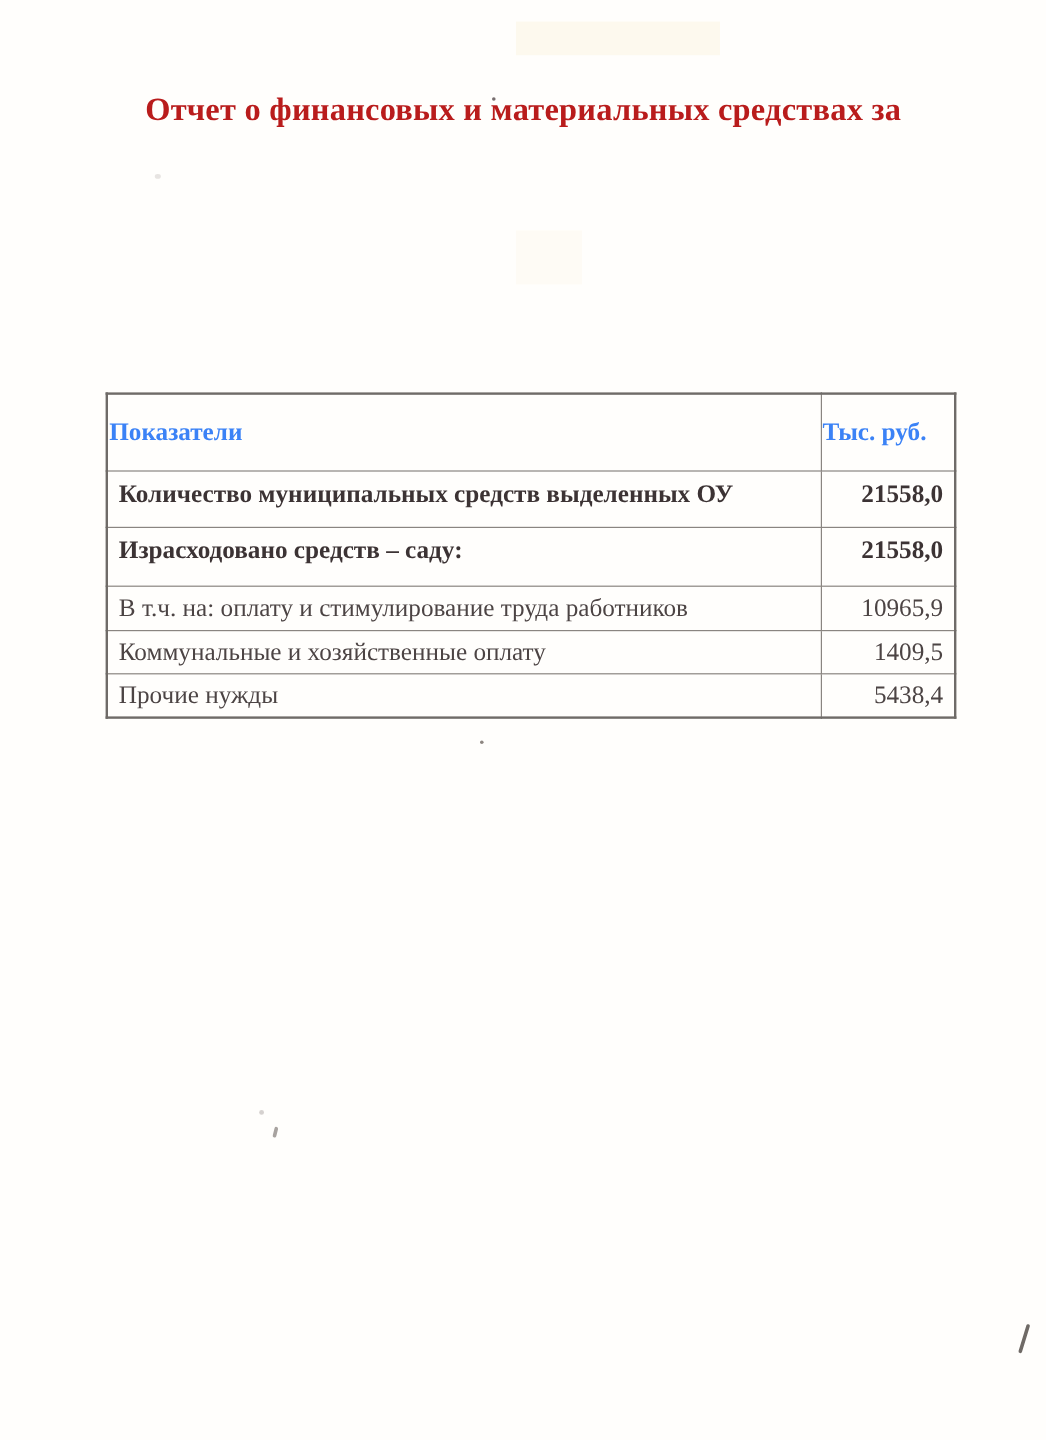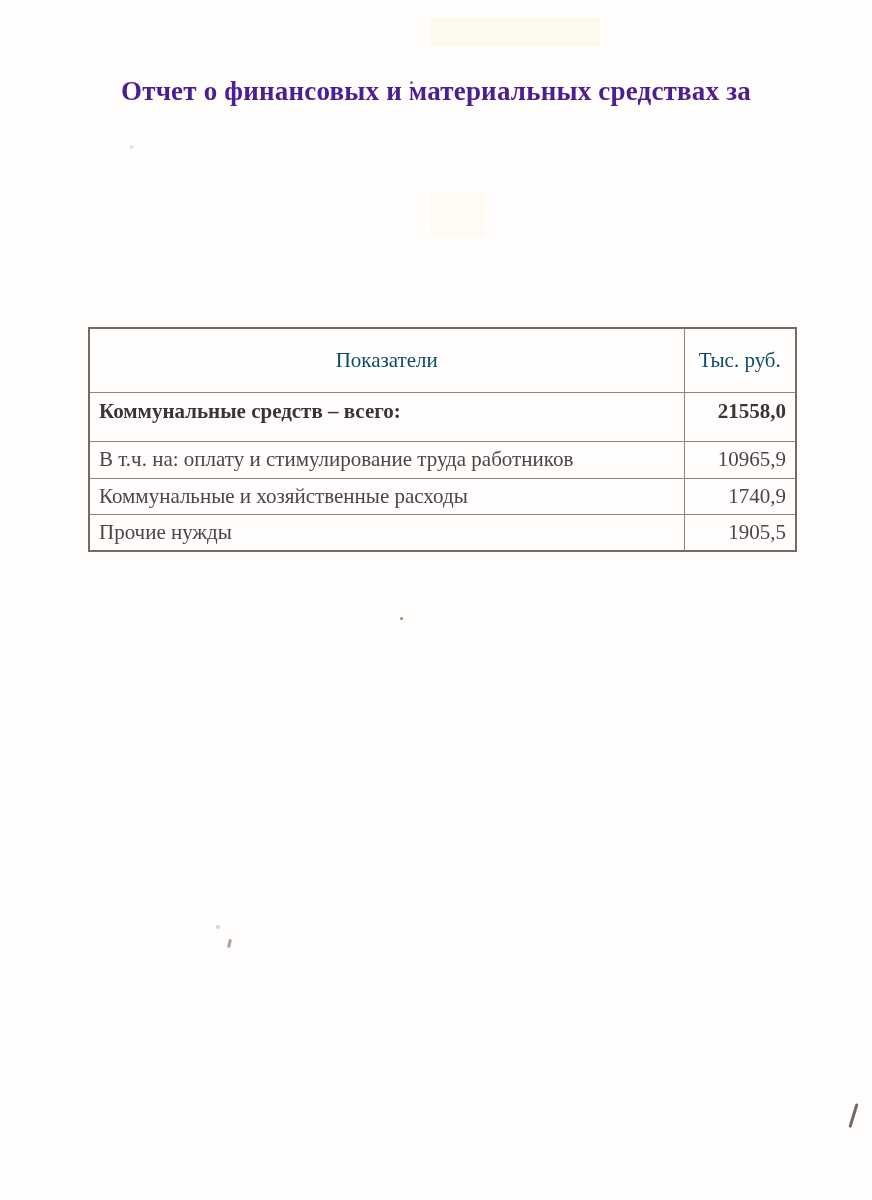--- a/index.html
+++ b/index.html
@@ -19,21 +19,21 @@
   
   .doc-title {
     position: absolute;
     top: 74px;
     left: 0;
     width: 872px;
     text-align: center;
     font-size: 27px;
     font-weight: bold;
     line-height: 34px;
-    color: #4c1d95;
+    color: #b91c1c;
     letter-spacing: 0.2px;
   }
 
   
   table.fin-table {
     position: absolute;
     left: 88px;
     top: 327px;
     width: 707px;
     border-collapse: collapse;
@@ -43,24 +43,24 @@
   }
   table.fin-table col.c1 { width: 595px; }
   table.fin-table col.c2 { width: 112px; }
   table.fin-table th,
   table.fin-table td {
     border: 1.5px solid #8a8581;
     overflow: hidden;
   }
   table.fin-table { border: 2px solid #6f6b68; }
   table.fin-table th {
-    font-weight: normal;
-    text-align: center;
+    font-weight: bold;
+    text-align: left;
     vertical-align: middle;
-    color: #0c4a6e;
+    color: #3b82f6;
   }
   tr.hrow   { height: 64px; }
   tr.r0     { height: 47px; }
   tr.r1     { height: 49px; }
   tr.r2     { height: 37px; font-family: Liberation Serif, serif; }
   tr.r3     { height: 32px; }
   tr.r4     { height: 36px; }
   tr.r5     { height: 37px; }
 
   td.label {
@@ -101,35 +101,39 @@
   <table class="fin-table">
     <colgroup>
         <col class="c1">
         <col class="c2">
       </colgroup>
     <tbody>
         <tr class="hrow">
       <th>Показатели</th>
       <th>Тыс. руб.</th>
     </tr>
+    <tr class="r0 boldrow">
+      <td class="label">Количество муниципальных средств выделенных ОУ</td>
+      <td class="value">21558,0</td>
+    </tr>
     <tr class="r1 boldrow">
-      <td class="label">Коммунальные средств – всего:</td>
+      <td class="label">Израсходовано средств – саду:</td>
       <td class="value">21558,0</td>
     </tr>
     <tr class="r2">
       <td class="label">В т.ч. на: оплату и стимулирование труда работников</td>
       <td class="value">10965,9</td>
     </tr>
     <tr class="r4">
-      <td class="label">Коммунальные и хозяйственные расходы</td>
-      <td class="value">1740,9</td>
+      <td class="label">Коммунальные и хозяйственные оплату</td>
+      <td class="value">1409,5</td>
     </tr>
     <tr class="r5">
       <td class="label">Прочие нужды</td>
-      <td class="value">1905,5</td>
+      <td class="value">5438,4</td>
     </tr>
   </tbody>
     </table>
 
   <div class="artifact" style="left:400px; top:617px; width:3px; height:3px; background:#8d8681; border-radius:50%;"></div>
 
   <div class="artifact" style="left:129px; top:145px; width:5px; height:4px; background:rgba(160,150,148,0.25); border-radius:50%;"></div>
 
   <div class="artifact" style="left:216px; top:925px; width:4px; height:4px; background:rgba(150,143,140,0.4); border-radius:50%;"></div>
   <div class="artifact" style="left:228px; top:939px; width:3px; height:9px; background:rgba(110,102,98,0.6); border-radius:2px; transform:rotate(14deg);"></div>

